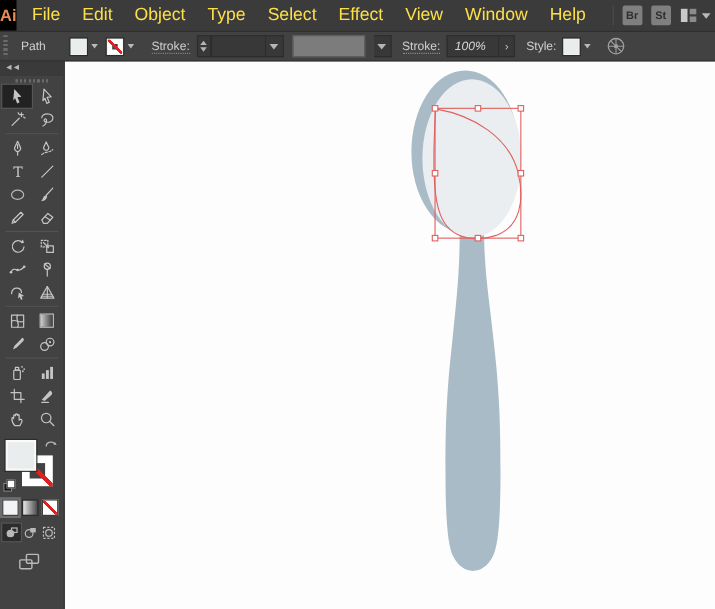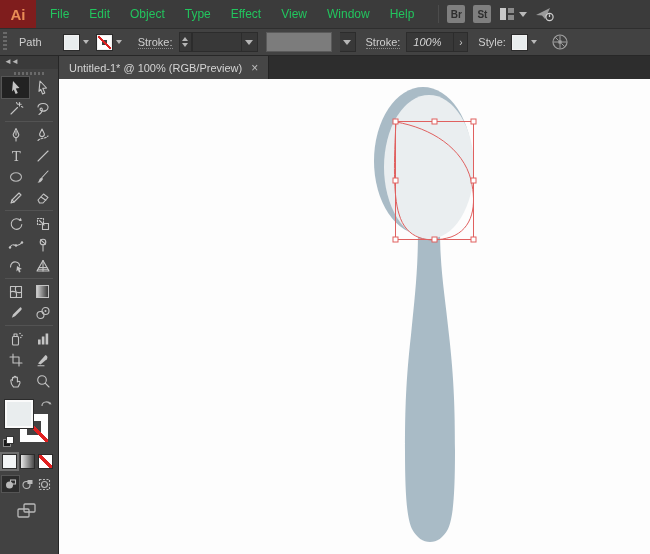--- a/index.html
+++ b/index.html
@@ -2,23 +2,23 @@
 <html><head>
 <meta charset="utf-8">
 <style>
   * { margin:0; padding:0; box-sizing:border-box; }
   html,body { width:650px; height:554px; overflow:hidden; }
   body { font-family:"Liberation Sans", sans-serif; font-size:11px; color:#d6d6d6; background:#3b3b3b; }
   .app { position:relative; width:650px; height:554px; display:flex; flex-direction:column; }
 
   
   .menubar { height:28px; background:#3b3b3b; display:flex; align-items:center; flex-shrink:0; }
-  .ai-logo { width:36px; height:28px; background:#7f1d1d; color:#e98d56; font-weight:bold; font-size:15px; display:flex; align-items:center; justify-content:center; }
+  .ai-logo { width:36px; height:28px; background:#000000; color:#e98d56; font-weight:bold; font-size:15px; display:flex; align-items:center; justify-content:center; }
   .menu-items { display:flex; align-items:center; margin-left:4px; }
-  .menu-item { padding:0 10px; font-size:12px; color:#22c55e; cursor:default; line-height:28px; }
+  .menu-item { padding:0 10px; font-size:16px; color:#fde047; cursor:default; line-height:28px; }
   .menubar-right { display:flex; align-items:center; gap:8px; margin-left:14px; }
   .mb-sep { width:1px; height:18px; background:#4c4c4c; }
   .sq-btn { width:18px; height:18px; background:#7f7f7f; color:#2e2e2e; border-radius:2px; font-size:10px; font-weight:bold; display:flex; align-items:center; justify-content:center; }
   .ws-icon { display:flex; align-items:center; gap:4px; }
   .chev { width:0; height:0; border-left:4px solid transparent; border-right:4px solid transparent; border-top:5px solid #b9b9b9; }
 
   
   .controlbar { height:28px; background:#424242; border-top:1px solid #2e2e2e; border-bottom:1px solid #272727; display:flex; align-items:center; flex-shrink:0; }
   .drag-dots-v { width:4px; height:20px; margin:0 6px 0 3px; background:repeating-linear-gradient(#6a6a6a 0 2px, transparent 2px 4px); }
   .cb-label { color:#cfcfcf; margin:0 6px; white-space:nowrap; }
@@ -106,20 +106,21 @@
 
 <div class="app">
 
   <div class="menubar">
     <div class="ai-logo">Ai</div>
     <div class="menu-items">
       <span class="menu-item">File</span>
       <span class="menu-item">Edit</span>
       <span class="menu-item">Object</span>
       <span class="menu-item">Type</span>
+      <span class="menu-item">Select</span>
       <span class="menu-item">Effect</span>
       <span class="menu-item">View</span>
       <span class="menu-item">Window</span>
       <span class="menu-item">Help</span>
     </div>
     <div class="menubar-right">
       <div class="mb-sep"></div>
       <div class="sq-btn">Br</div>
       <div class="sq-btn">St</div>
       <div class="ws-icon">
@@ -412,26 +413,20 @@
 
       <div class="screenmode">
         <svg width="22" height="18" viewBox="0 0 22 18">
           <rect x="2" y="7" width="11" height="8" rx="1"></rect>
           <rect x="8" y="2" width="11" height="8" rx="1"></rect>
         </svg>
       </div>
     </div>
 
     <div class="docarea">
-      <div class="tabbar">
-        <div class="doc-tab">
-          <span>Untitled-1* @ 100% (RGB/Preview)</span>
-          <span class="tab-close">×</span>
-        </div>
-      </div>
 
       <div class="canvas">
         <svg width="590" height="475" viewBox="0 0 590 475">
 
           <ellipse cx="364" cy="82" rx="49" ry="74" fill="#a9bbc6"></ellipse>
 
           <path d="M359,150
                    C359,192 356,216 352,256
                    C347,300 346,330 346,372
                    C346,416 348,440 353,450

